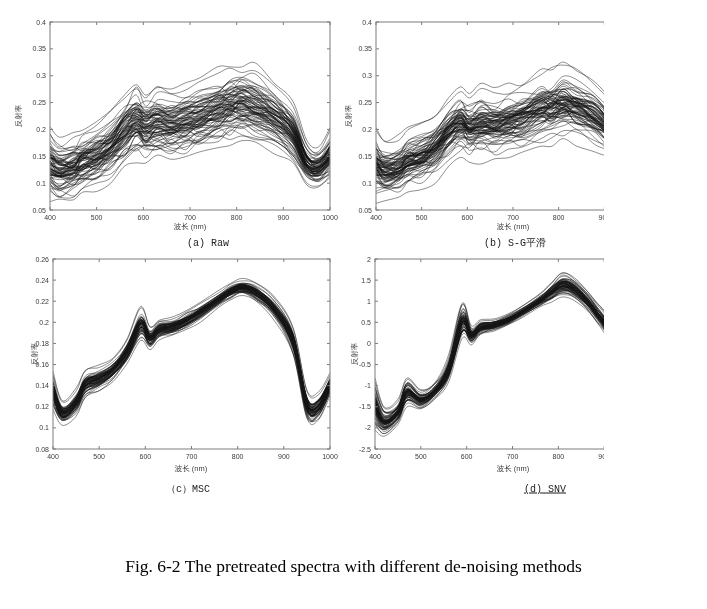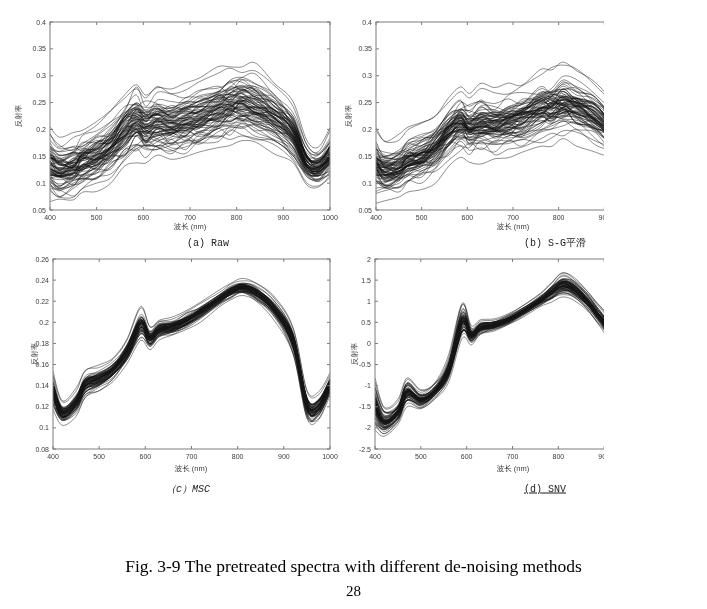--- a/index.html
+++ b/index.html
@@ -563,25 +563,24 @@
         <text x="371" y="261.5" text-anchor="end" fill="#3a3a3a" font-size="7px" font-family="&quot;Liberation Sans&quot;,sans-serif">2</text>
       </g>
     </svg>
 
   <div class="axlab ylab" style="left:19px;top:116px;">反射率</div>
   <div class="axlab" style="left:190px;top:227px;">波长 (nm)</div>
   <div class="subcap" style="left:208px;top:243px;">(a) Raw</div>
 
   <div class="axlab ylab" style="left:349px;top:116px;">反射率</div>
   <div class="axlab" style="left:513px;top:227px;">波长 (nm)</div>
-  <div class="subcap" style="left:515px;top:243px;margin-left:40px;">(b) S-G平滑</div>
+  <div class="subcap" style="left:515px;top:243px;">(b) S-G平滑</div>
 
   <div class="axlab ylab" style="left:35px;top:354px;">反射率</div>
   <div class="axlab" style="left:191px;top:469px;">波长 (nm)</div>
-  <div class="subcap" style="left:188px;top:489px;font-style:italic;">（c）MSC</div>
+  <div class="subcap" style="left:188px;top:489px;">（c）MSC</div>
 
   <div class="axlab ylab" style="left:355px;top:354px;">反射率</div>
   <div class="axlab" style="left:513px;top:469px;">波长 (nm)</div>
   <div class="subcap" style="left:545px;top:489px;text-decoration:underline;">(d) SNV</div>
 
-  <div class="caption-en pos-en">Fig. 3-9 The pretreated spectra with different de-noising methods</div>
-  <div class="page-number pos-pn">28</div>
+  <div class="caption-en pos-en">Fig. 6-2 The pretreated spectra with different de-noising methods</div>
 </div>
 
 </body></html>

